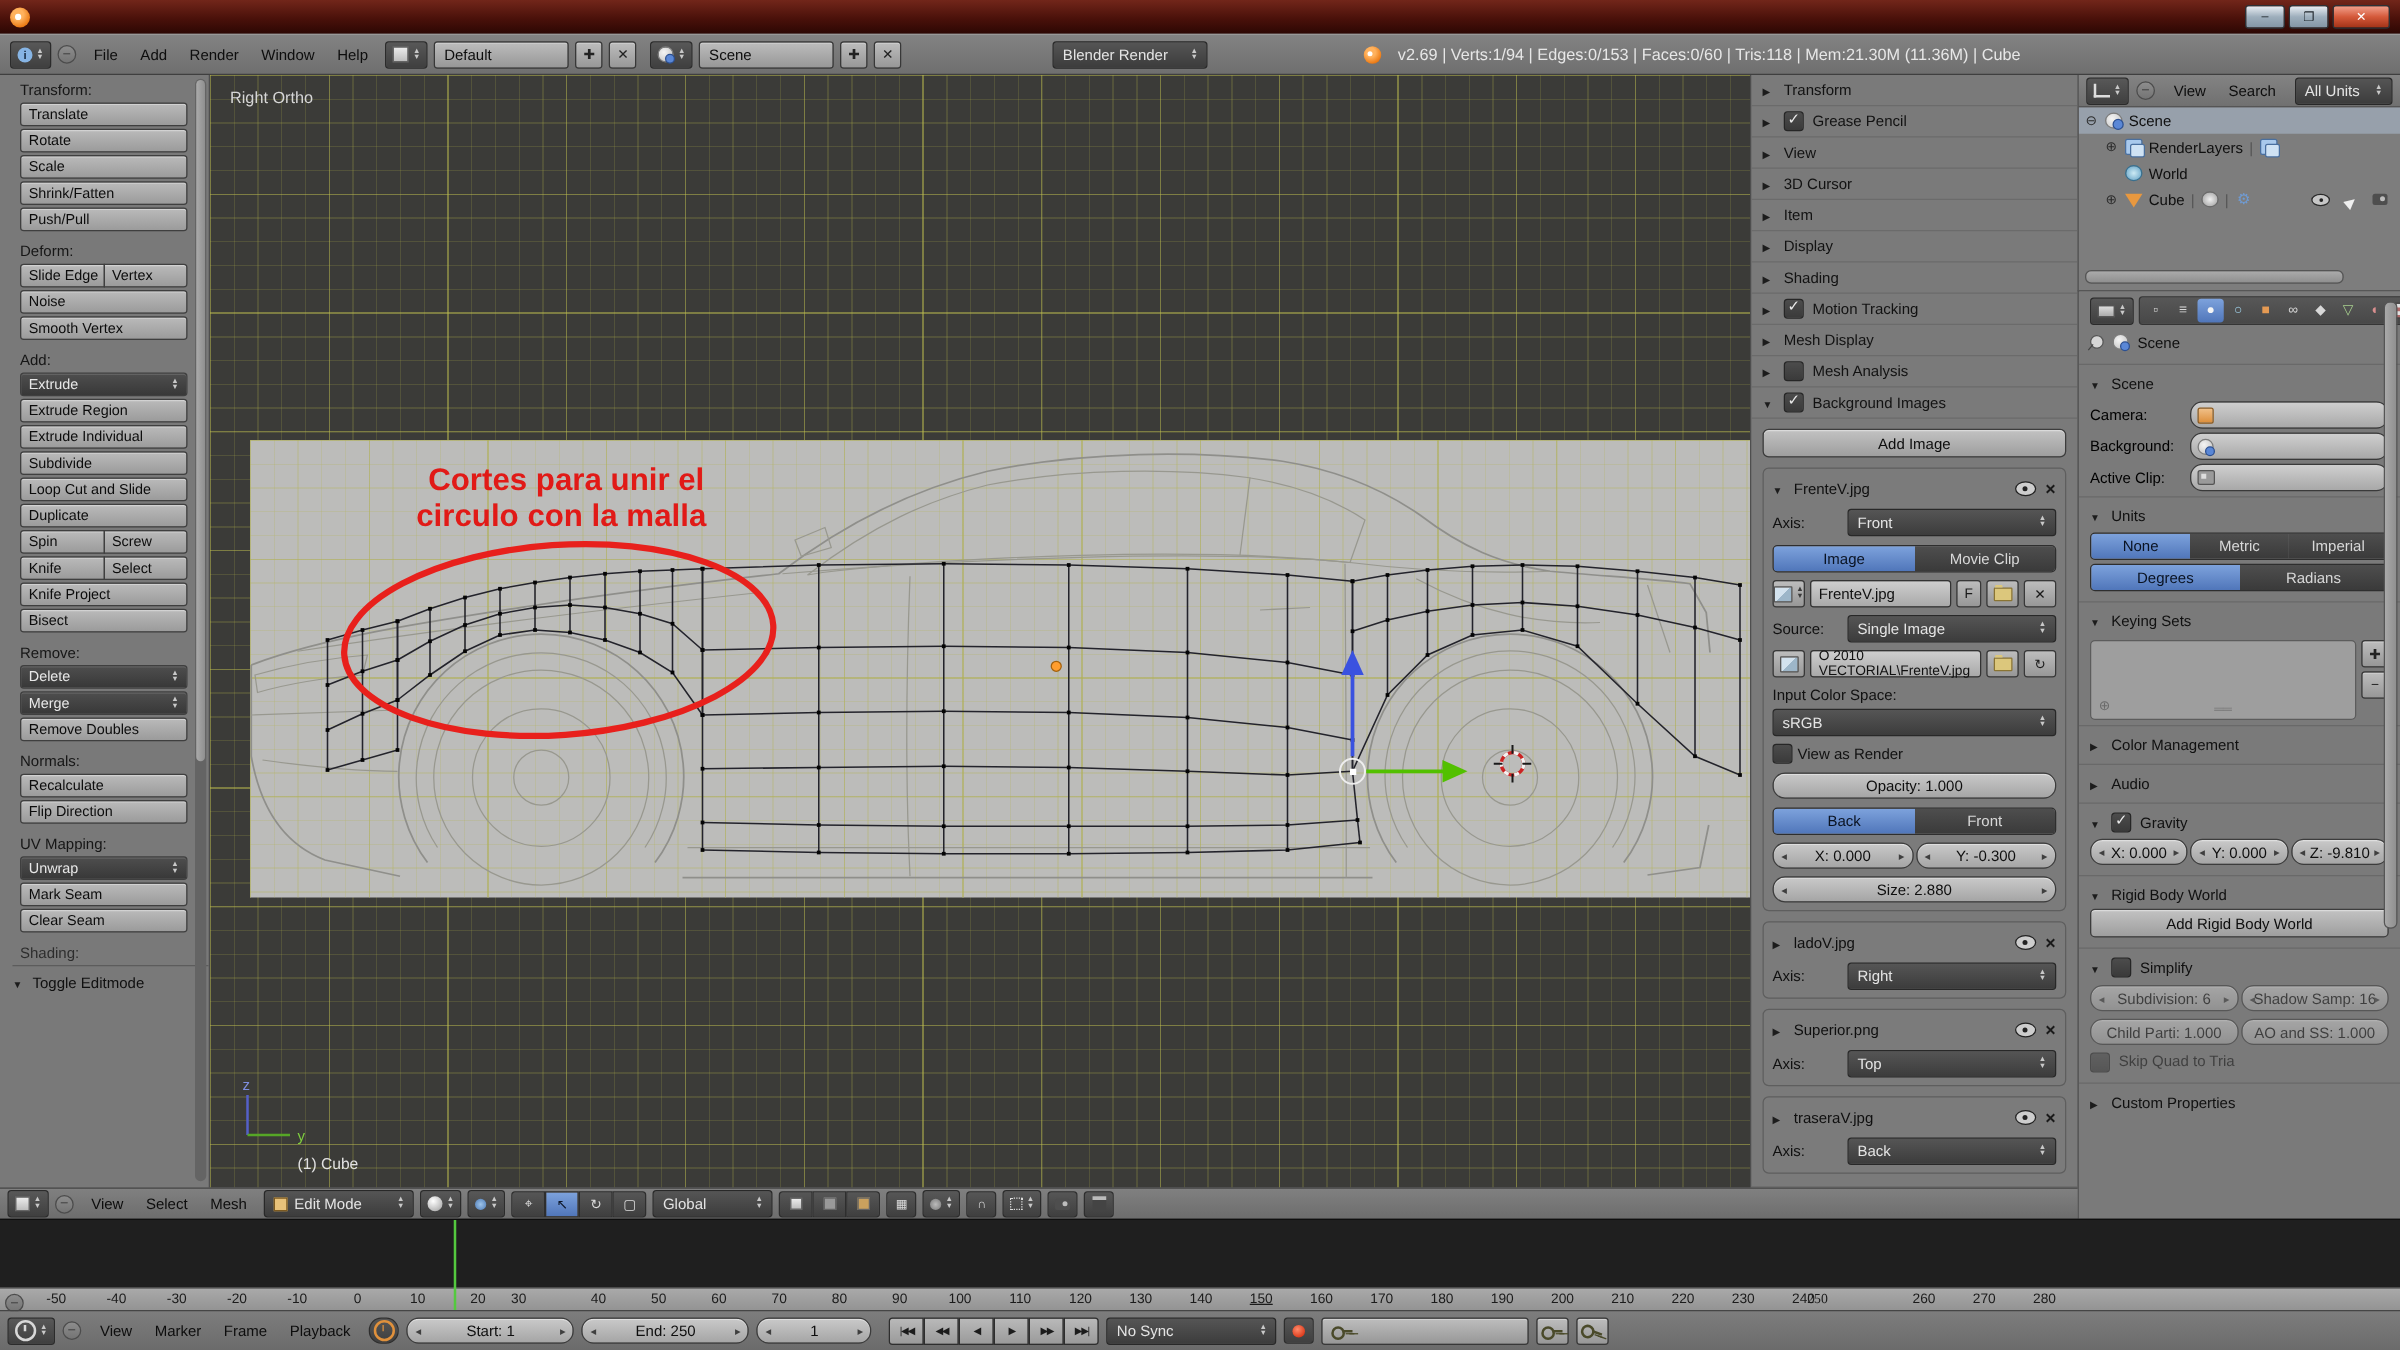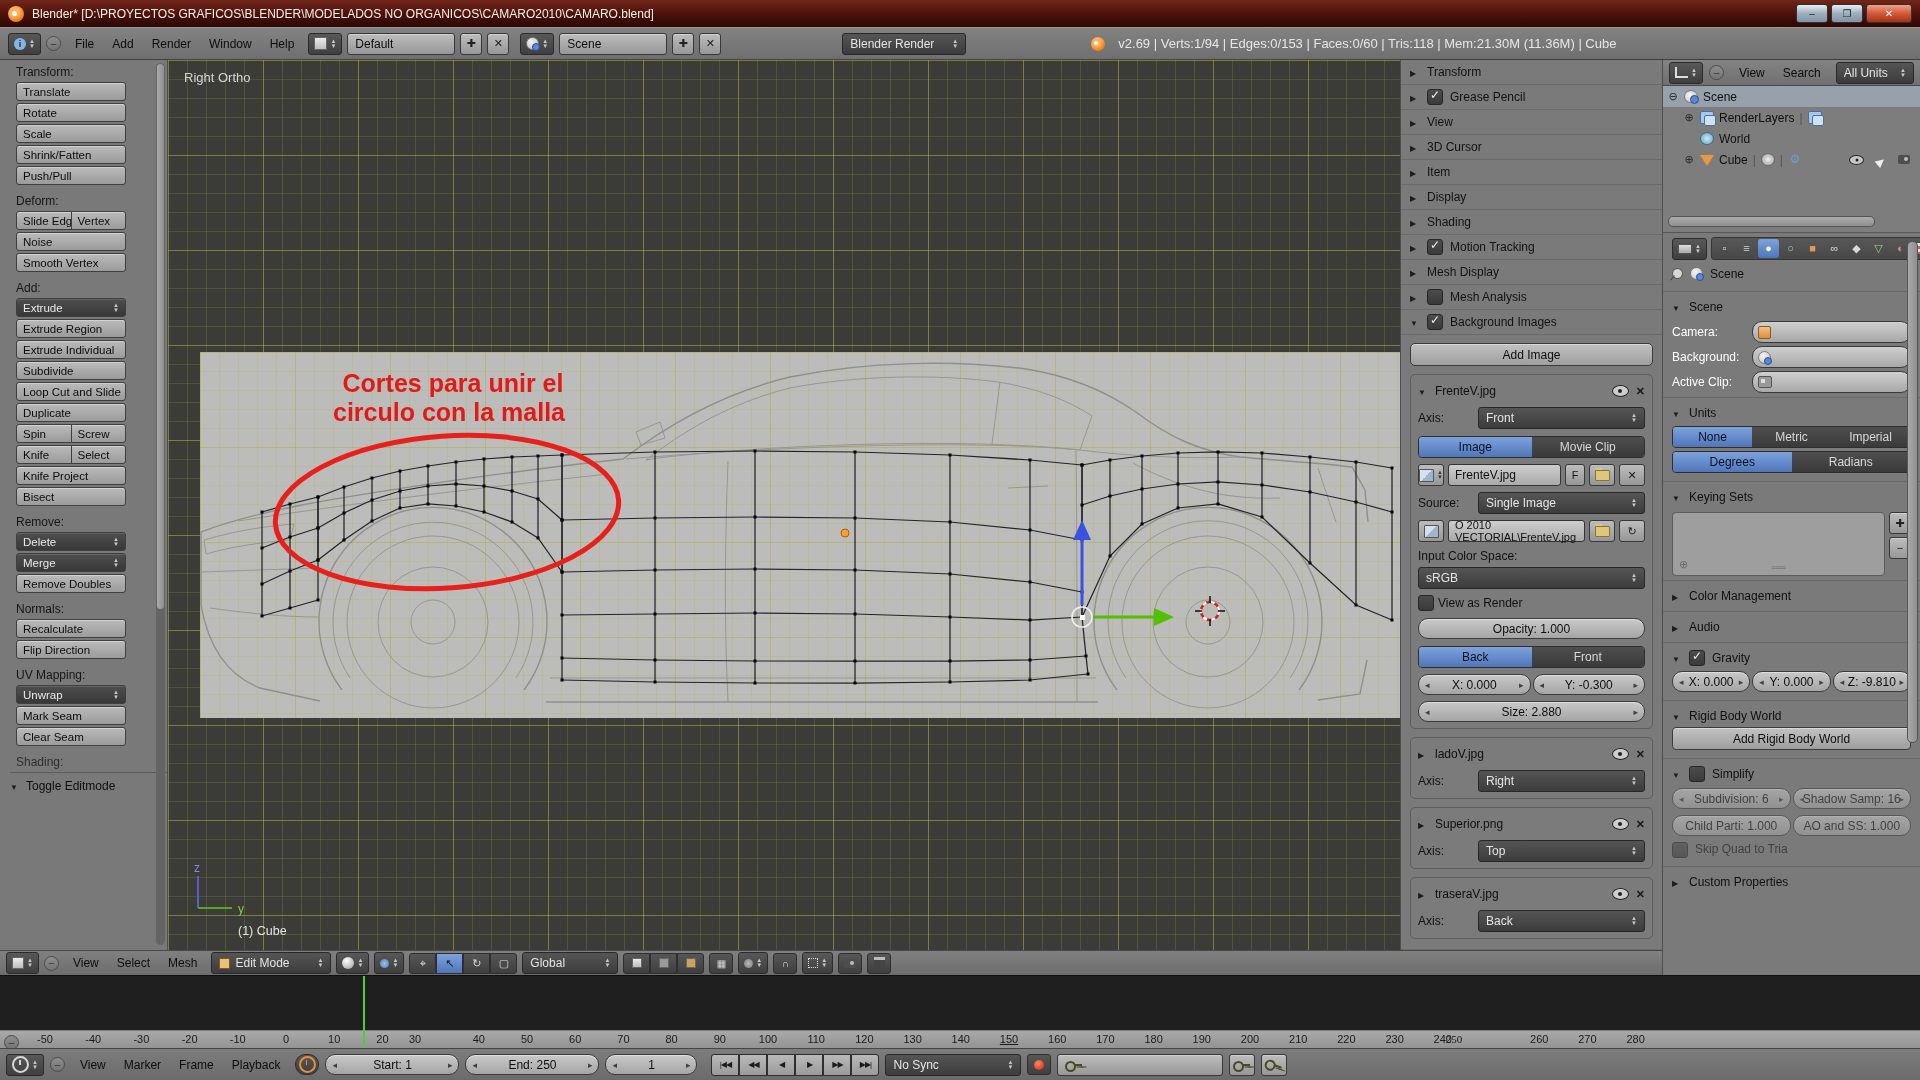--- a/index.html
+++ b/index.html
@@ -49,21 +49,21 @@
     display:flex;align-items:center;justify-content:center}
 
   
   #workspace{position:absolute;left:0;top:60px;width:1920px;height:915px}
 
   
   #toolshelf{position:absolute;left:0;top:0;width:168px;height:890px;background:#797979;
     border-right:1px solid #4e4e4e;box-sizing:border-box;padding:0 0 0 16px;overflow:hidden}
   #ts-sections{margin-top:-4px}
   .ts-label{margin:9px 0 3px;color:#161616}
-  .ts-row{display:flex;width:110px;margin-bottom:2px}
+  .ts-row{display:flex;width:134px;margin-bottom:2px}
   .ts-btn{flex:1;height:17px;background:linear-gradient(#bababa,#9b9b9b);border:1px solid #3f3f3f;border-radius:3px;
     display:flex;align-items:center;padding:0 6px;color:#0c0c0c;box-shadow:inset 0 1px 0 rgba(255,255,255,.35);
     white-space:nowrap;overflow:hidden;font-size:11.5px}
   .ts-btn+.ts-btn{margin-left:-1px;border-top-left-radius:0;border-bottom-left-radius:0}
   .ts-row .ts-btn:first-child:not(:last-child){border-top-right-radius:0;border-bottom-right-radius:0}
   .ts-btn.dark{background:linear-gradient(#4e4e4e,#383838);color:#e8e8e8;box-shadow:inset 0 1px 0 rgba(255,255,255,.12)}
   #ts-partial{margin-top:9px;color:#1a1a1a;opacity:.8}
   #ts-oppanel{margin:3px 0 0 -6px;border-top:1px solid #5c5c5c;padding-top:6px;color:#0f0f0f;
     display:flex;align-items:center;gap:6px}
   #ts-scroll{position:absolute;right:2px;top:3px;width:9px;height:882px;background:#646464;border-radius:5px}
@@ -186,21 +186,21 @@
   .p-bread{display:flex;align-items:center;gap:7px;height:27px;color:#0f0f0f}
   .icon-pin{width:9px;height:9px;border-radius:50%;background:#d6d6d6;border:1px solid #555;position:relative;transform:rotate(40deg)}
   .icon-pin::after{content:"";position:absolute;left:3px;top:8px;width:1px;height:6px;background:#444}
   .mini-scene{width:13px;height:13px;border-radius:50%;background:radial-gradient(circle at 38% 35%,#f4f4f4,#bdbdbd);
     border:1px solid #7d7d7d;position:relative;box-sizing:border-box}
   .mini-scene::after{content:"";position:absolute;right:-2px;bottom:-2px;width:6px;height:6px;border-radius:50%;
     background:#5a87d6;border:1px solid #2b4f91}
   .p-sep{border-top:1px solid #696969;margin:4px -9px}
   .phead{display:flex;align-items:center;gap:7px;height:22px;color:#101010}
   .p-fieldrow{display:flex;align-items:center;margin:3px 0}
-  .p-flabel{width:80px;color:#ffffff}
+  .p-flabel{width:80px;color:#000000}
   .p-field{flex:1;height:20px;background:linear-gradient(#cfcfcf,#a8a8a8);border:1px solid #3a3a3a;border-radius:10px;
     display:flex;align-items:center;padding:0 5px;gap:5px}
   .fi-cube{width:11px;height:11px;background:linear-gradient(#f0c088,#dd8f3c);border:1px solid #8d5a1d;border-radius:2px}
   .fi-clip{width:12px;height:10px;background:#9a9a9a;border:1px solid #555;border-radius:2px;position:relative}
   .fi-clip::after{content:"";position:absolute;left:2px;top:2px;width:4px;height:4px;background:#ddd}
   .keyrow{display:flex;gap:4px;margin:4px 0}
   .keybox{flex:1;height:62px;background:#9e9e9e;border:1px solid #5c5c5c;border-radius:4px;position:relative}
   .keybox .kplus{position:absolute;left:6px;bottom:4px;color:#6b6b6b;font-size:11px}
   .keybox .khandle{position:absolute;left:50%;bottom:2px;transform:translateX(-50%);color:#777;font-size:10px;letter-spacing:0}
   .kcol{display:flex;flex-direction:column;gap:3px}
@@ -254,21 +254,20 @@
   
   #mini-axis{position:absolute;left:16px;top:800px}
 </style>
 </head>
 <body>
 
 <div class="root">
 
   <div id="titlebar">
     <span class="tb-logo"></span>
-    <span>Blender* [D:\PROYECTOS GRAFICOS\BLENDER\MODELADOS NO ORGANICOS\CAMARO2010\CAMARO.blend]</span>
     <span class="tb-btns">
       <span class="wbtn">–</span>
       <span class="wbtn">❐</span>
       <span class="wbtn close">✕</span>
     </span>
   </div>
 
   <div id="menubar" class="strip">
     <span class="ebtn">
       <span class="info-dot">i</span>

